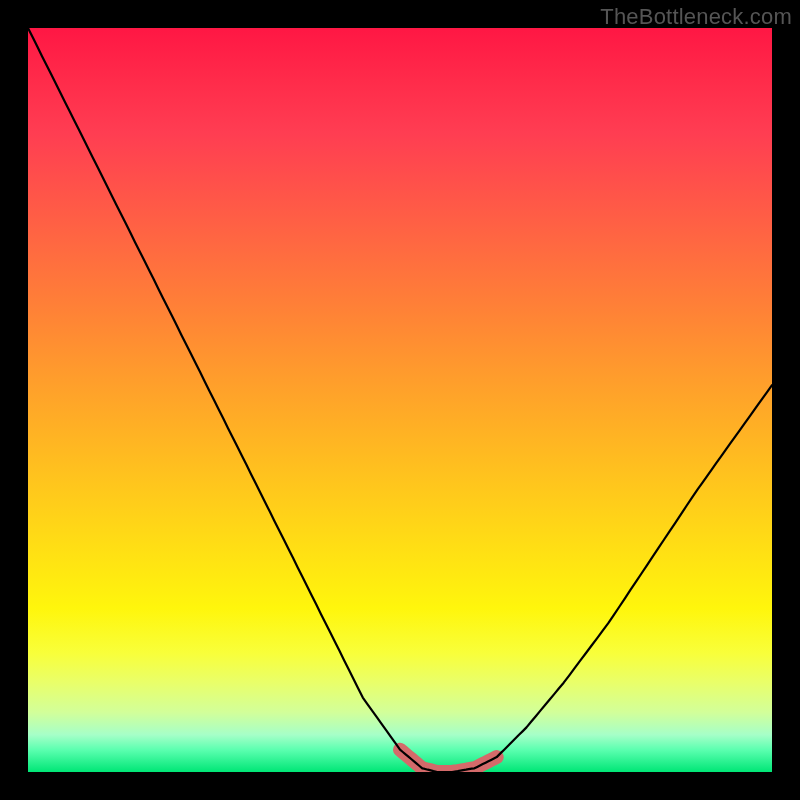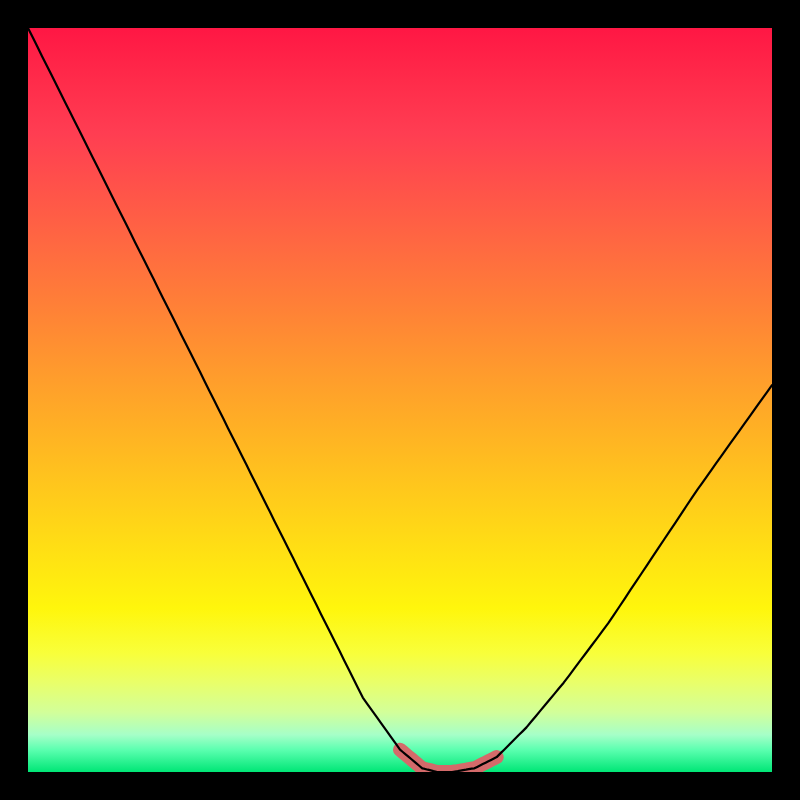--- a/index.html
+++ b/index.html
@@ -64,20 +64,21 @@
     inset: 0;
     width: 100%;
     height: 100%;
     pointer-events: none;
   }
 </style>
 </head>
 <body>
 
 <div class="frame">
+  <div class="watermark">TheBottleneck.com</div>
 
   <div class="plot-area">
     <div class="gradient"></div>
     <svg class="curve-svg" viewBox="0 0 744 744" preserveAspectRatio="none">
       <g id="curve-group">
           <path d="M372.0 721.7 L374.8 724.0 L377.6 726.3 L380.4 728.7 L383.2 731.0 L386.0 733.3 L388.7 735.6 L391.5 738.0 L394.3 740.3 L396.2 740.7 L398.0 741.2 L399.9 741.7 L401.8 742.1 L403.6 742.6 L405.5 743.1 L407.3 743.5 L409.2 744.0 L411.1 744.0 L412.9 744.0 L414.8 744.0 L416.6 744.0 L418.5 744.0 L420.4 744.0 L422.2 744.0 L424.1 744.0 L426.9 743.5 L429.7 743.1 L432.5 742.6 L435.2 742.1 L438.0 741.7 L440.8 741.2 L443.6 740.7 L446.4 740.3 L449.2 738.9 L452.0 737.5 L454.8 736.1 L457.6 734.7 L460.4 733.3 L463.1 731.9 L465.9 730.5 L468.7 729.1 " fill="none" stroke="#d46a6a" stroke-width="14" stroke-linecap="round" stroke-linejoin="round"></path>
           <path d="M0.0 0.0 L4.7 9.3 L9.3 18.6 L13.9 27.9 L18.6 37.2 L23.3 46.5 L27.9 55.8 L32.5 65.1 L37.2 74.4 L41.9 83.7 L46.5 93.0 L51.2 102.3 L55.8 111.6 L60.5 120.9 L65.1 130.2 L69.8 139.5 L74.4 148.8 L79.0 158.1 L83.7 167.4 L88.3 176.7 L93.0 186.0 L97.7 195.3 L102.3 204.6 L106.9 213.9 L111.6 223.2 L116.3 232.5 L120.9 241.8 L125.6 251.1 L130.2 260.4 L134.8 269.7 L139.5 279.0 L144.2 288.3 L148.8 297.6 L153.4 306.9 L158.1 316.2 L162.8 325.5 L167.4 334.8 L172.1 344.1 L176.7 353.4 L181.3 362.7 L186.0 372.0 L190.6 381.3 L195.3 390.6 L199.9 399.9 L204.6 409.2 L209.3 418.5 L213.9 427.8 L218.6 437.1 L223.2 446.4 L227.9 455.7 L232.5 465.0 L237.1 474.3 L241.8 483.6 L246.4 492.9 L251.1 502.2 L255.8 511.5 L260.4 520.8 L265.1 530.1 L269.7 539.4 L274.4 548.7 L279.0 558.0 L283.6 567.3 L288.3 576.6 L292.9 585.9 L297.6 595.2 L302.3 604.5 L306.9 613.8 L311.6 623.1 L316.2 632.4 L320.9 641.7 L325.5 651.0 L330.1 660.3 L334.8 669.6 L339.4 676.1 L344.1 682.6 L348.8 689.1 L353.4 695.6 L358.1 702.1 L362.7 708.7 L367.4 715.2 L372.0 721.7 L374.8 724.0 L377.6 726.3 L380.4 728.7 L383.2 731.0 L386.0 733.3 L388.7 735.6 L391.5 738.0 L394.3 740.3 L396.2 740.7 L398.0 741.2 L399.9 741.7 L401.8 742.1 L403.6 742.6 L405.5 743.1 L407.3 743.5 L409.2 744.0 L411.1 744.0 L412.9 744.0 L414.8 744.0 L416.6 744.0 L418.5 744.0 L420.4 744.0 L422.2 744.0 L424.1 744.0 L426.9 743.5 L429.7 743.1 L432.5 742.6 L435.2 742.1 L438.0 741.7 L440.8 741.2 L443.6 740.7 L446.4 740.3 L449.2 738.9 L452.0 737.5 L454.8 736.1 L457.6 734.7 L460.4 733.3 L463.1 731.9 L465.9 730.5 L468.7 729.1 L472.4 725.4 L476.2 721.7 L479.9 718.0 L483.6 714.2 L487.3 710.5 L491.0 706.8 L494.8 703.1 L498.5 699.4 L503.1 693.8 L507.8 688.2 L512.4 682.6 L517.1 677.0 L521.7 671.5 L526.4 665.9 L531.0 660.3 L535.7 654.7 L541.3 647.3 L546.8 639.8 L552.4 632.4 L558.0 625.0 L563.6 617.5 L569.2 610.1 L574.7 602.6 L580.3 595.2 L585.9 586.8 L591.5 578.5 L597.1 570.1 L602.6 561.7 L608.2 553.4 L613.8 545.0 L619.4 536.6 L625.0 528.2 L630.5 519.9 L636.1 511.5 L641.7 503.1 L647.3 494.8 L652.9 486.4 L658.4 478.0 L664.0 469.6 L669.6 461.3 L674.3 454.8 L678.9 448.3 L683.5 441.8 L688.2 435.2 L692.9 428.7 L697.5 422.2 L702.1 415.7 L706.8 409.2 L711.5 402.7 L716.1 396.2 L720.8 389.7 L725.4 383.2 L730.0 376.6 L734.7 370.1 L739.4 363.6 L744.0 357.1 " fill="none" stroke="#000" stroke-width="2.2" stroke-linejoin="round" stroke-linecap="round"></path>
         </g>
     </svg>
   </div>

